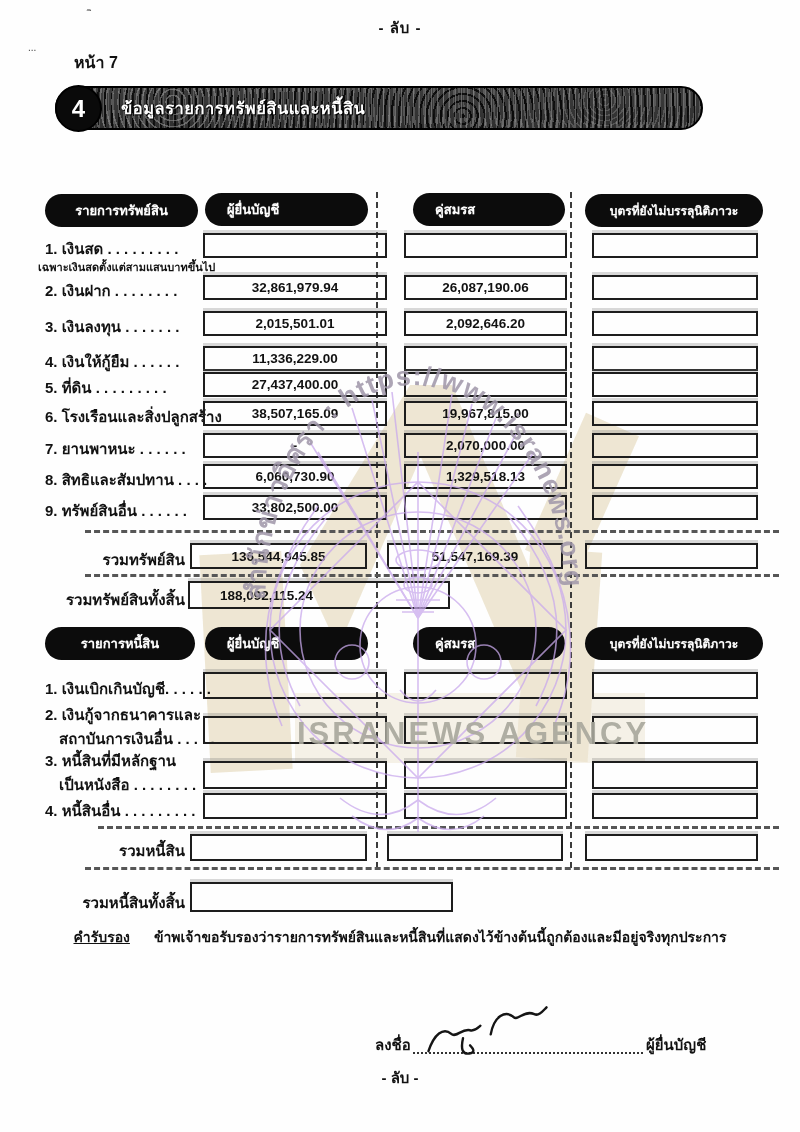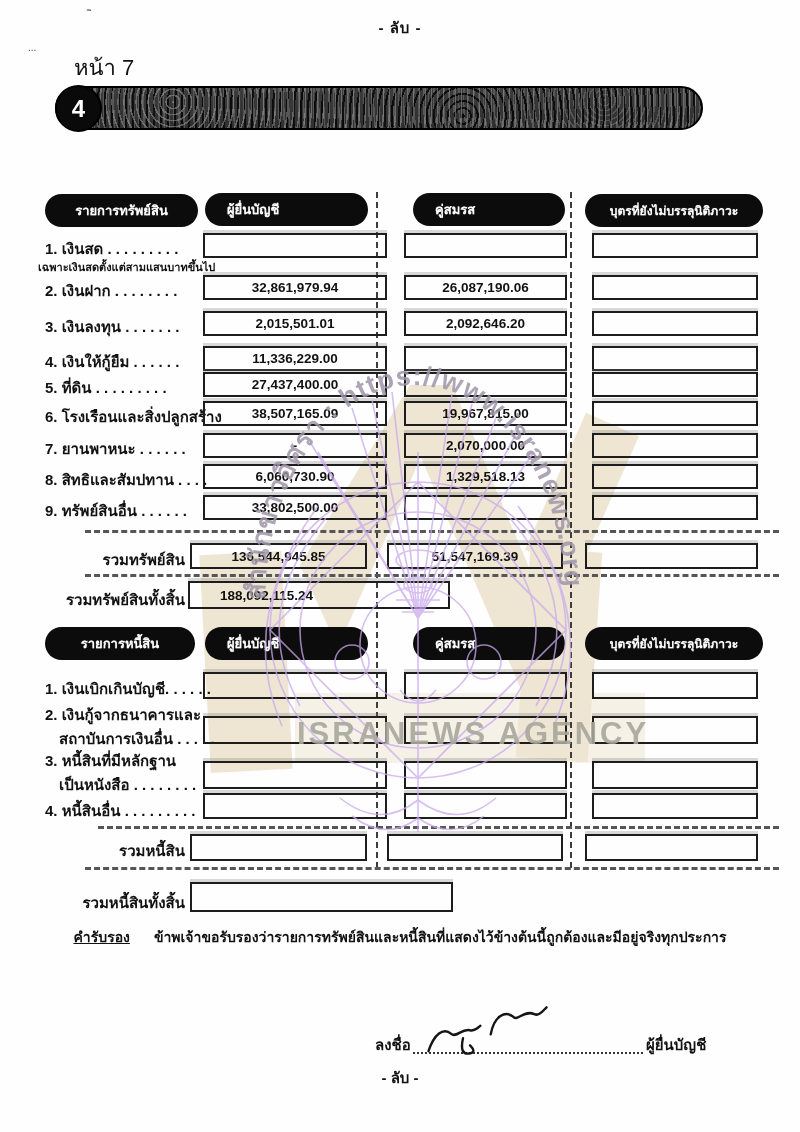--- a/index.html
+++ b/index.html
@@ -8,21 +8,21 @@
     background:#fefefe;overflow:hidden;
     font-family:"Liberation Sans","DejaVu Sans",sans-serif;color:#111;
   }
   .abs{position:absolute;}
   .layer-under{position:absolute;inset:0;z-index:1;pointer-events:none;}
   .layer-content{position:absolute;inset:0;z-index:2;}
   .layer-over{position:absolute;inset:0;z-index:3;pointer-events:none;}
 
   
   .secret{width:100%;text-align:center;font-size:15px;font-weight:600;letter-spacing:1px;}
-  .pageno{left:74px;top:50px;font-size:22px;font-weight:400;}
+  .pageno{left:74px;top:50px;font-size:16px;font-weight:700;}
   .banner{
     left:55px;top:86px;width:648px;height:44px;border-radius:23px;
     background:
       repeating-radial-gradient(circle at 18% 35%, rgba(150,150,150,.55) 0 1.5px, transparent 1.5px 6px),
       repeating-radial-gradient(circle at 63% 70%, rgba(0,0,0,.8) 0 2px, transparent 2px 7px),
       repeating-radial-gradient(circle at 85% 30%, rgba(120,120,120,.5) 0 1.5px, transparent 1.5px 5px),
       linear-gradient(#3c3c3c,#2f2f2f);
     border:2px solid #000;box-sizing:border-box;
   }
   .banner-num{
@@ -96,20 +96,21 @@
 
   <div class="layer-content">
 
     <div class="abs secret" style="top:16px">- ลับ -</div>
     <div class="abs artifact" style="left:92px;top:6px">ิ</div>
     <div class="abs artifact" style="left:28px;top:42px">...</div>
     <div class="abs pageno">หน้า 7</div>
 
     <div class="abs banner">
       <div class="banner-num">4</div>
+      <div class="banner-title">ข้อมูลรายการทรัพย์สินและหนี้สิน</div>
     </div>
 
 
     <div class="abs vdash" style="left:376px;top:192px;height:676px"></div>
     <div class="abs vdash" style="left:570px;top:192px;height:676px"></div>
 
     <div class="abs pill center" style="left:45px;top:194px;width:153px">รายการทรัพย์สิน</div>
     <div class="abs pill lead" style="left:205px;top:193px;width:163px">ผู้ยื่นบัญชี</div>
     <div class="abs pill lead" style="left:413px;top:193px;width:152px">คู่สมรส</div>
     <div class="abs pill center" style="left:585px;top:194px;width:178px;font-size:12px">บุตรที่ยังไม่บรรลุนิติภาวะ</div>

